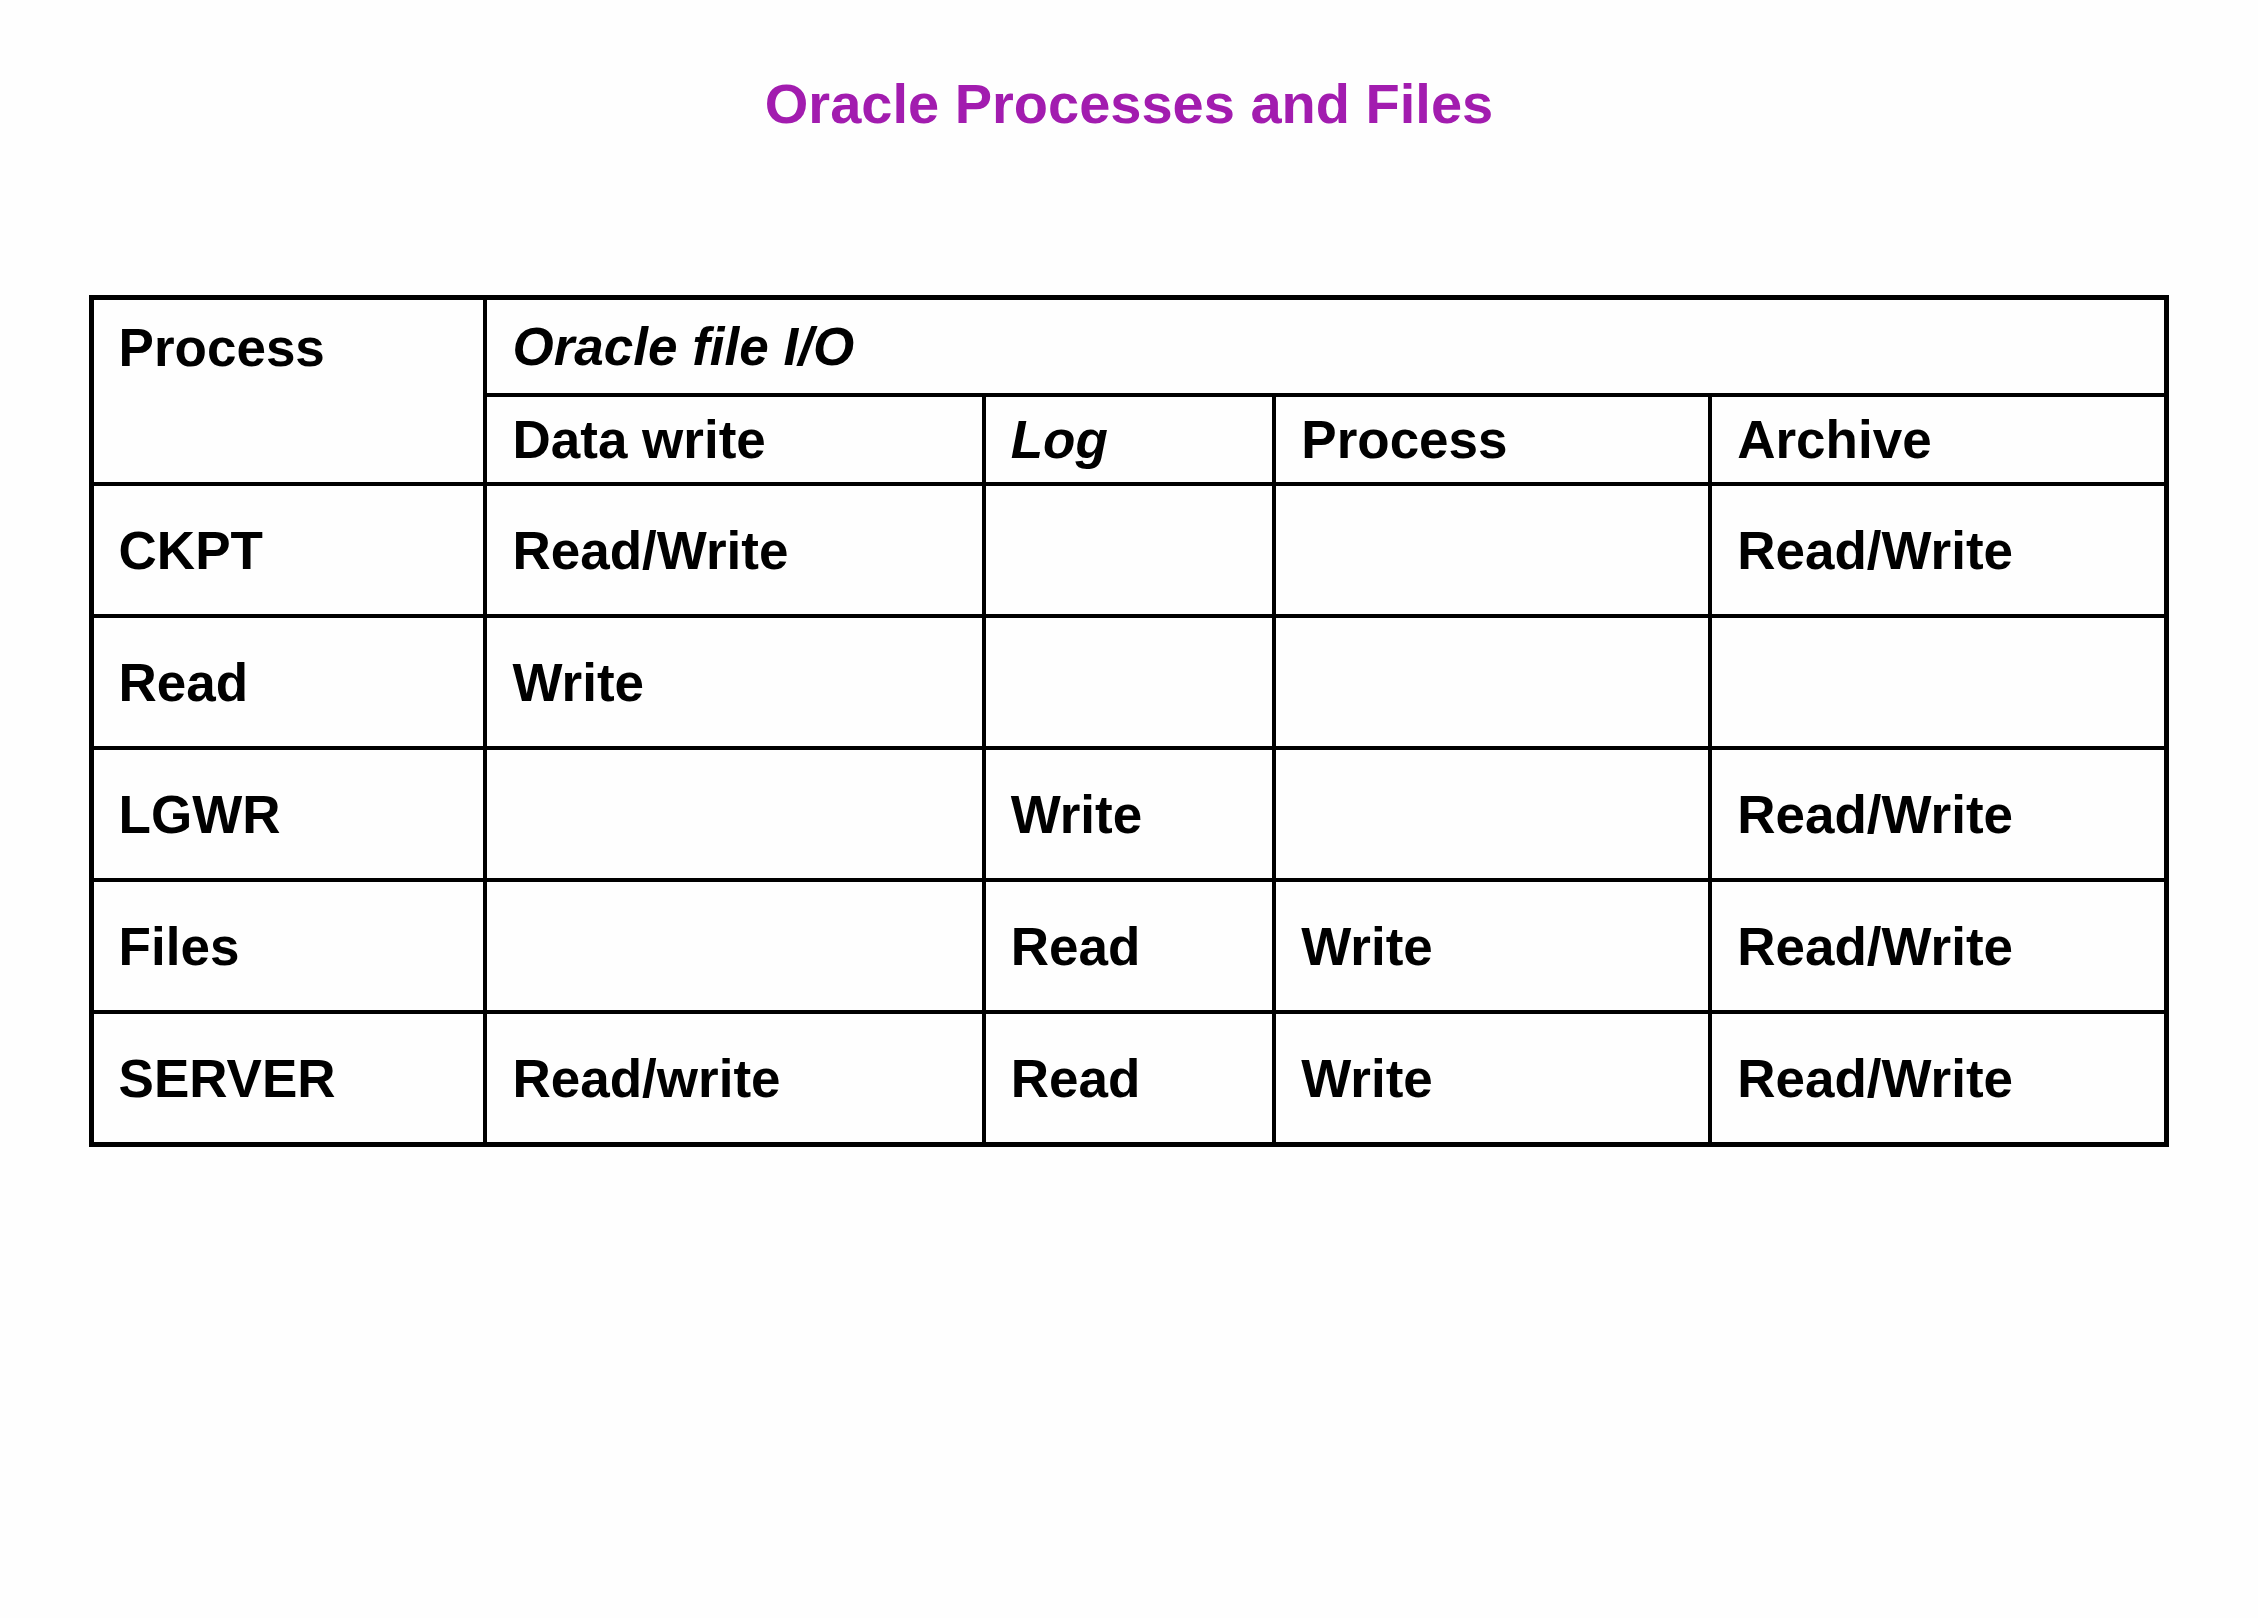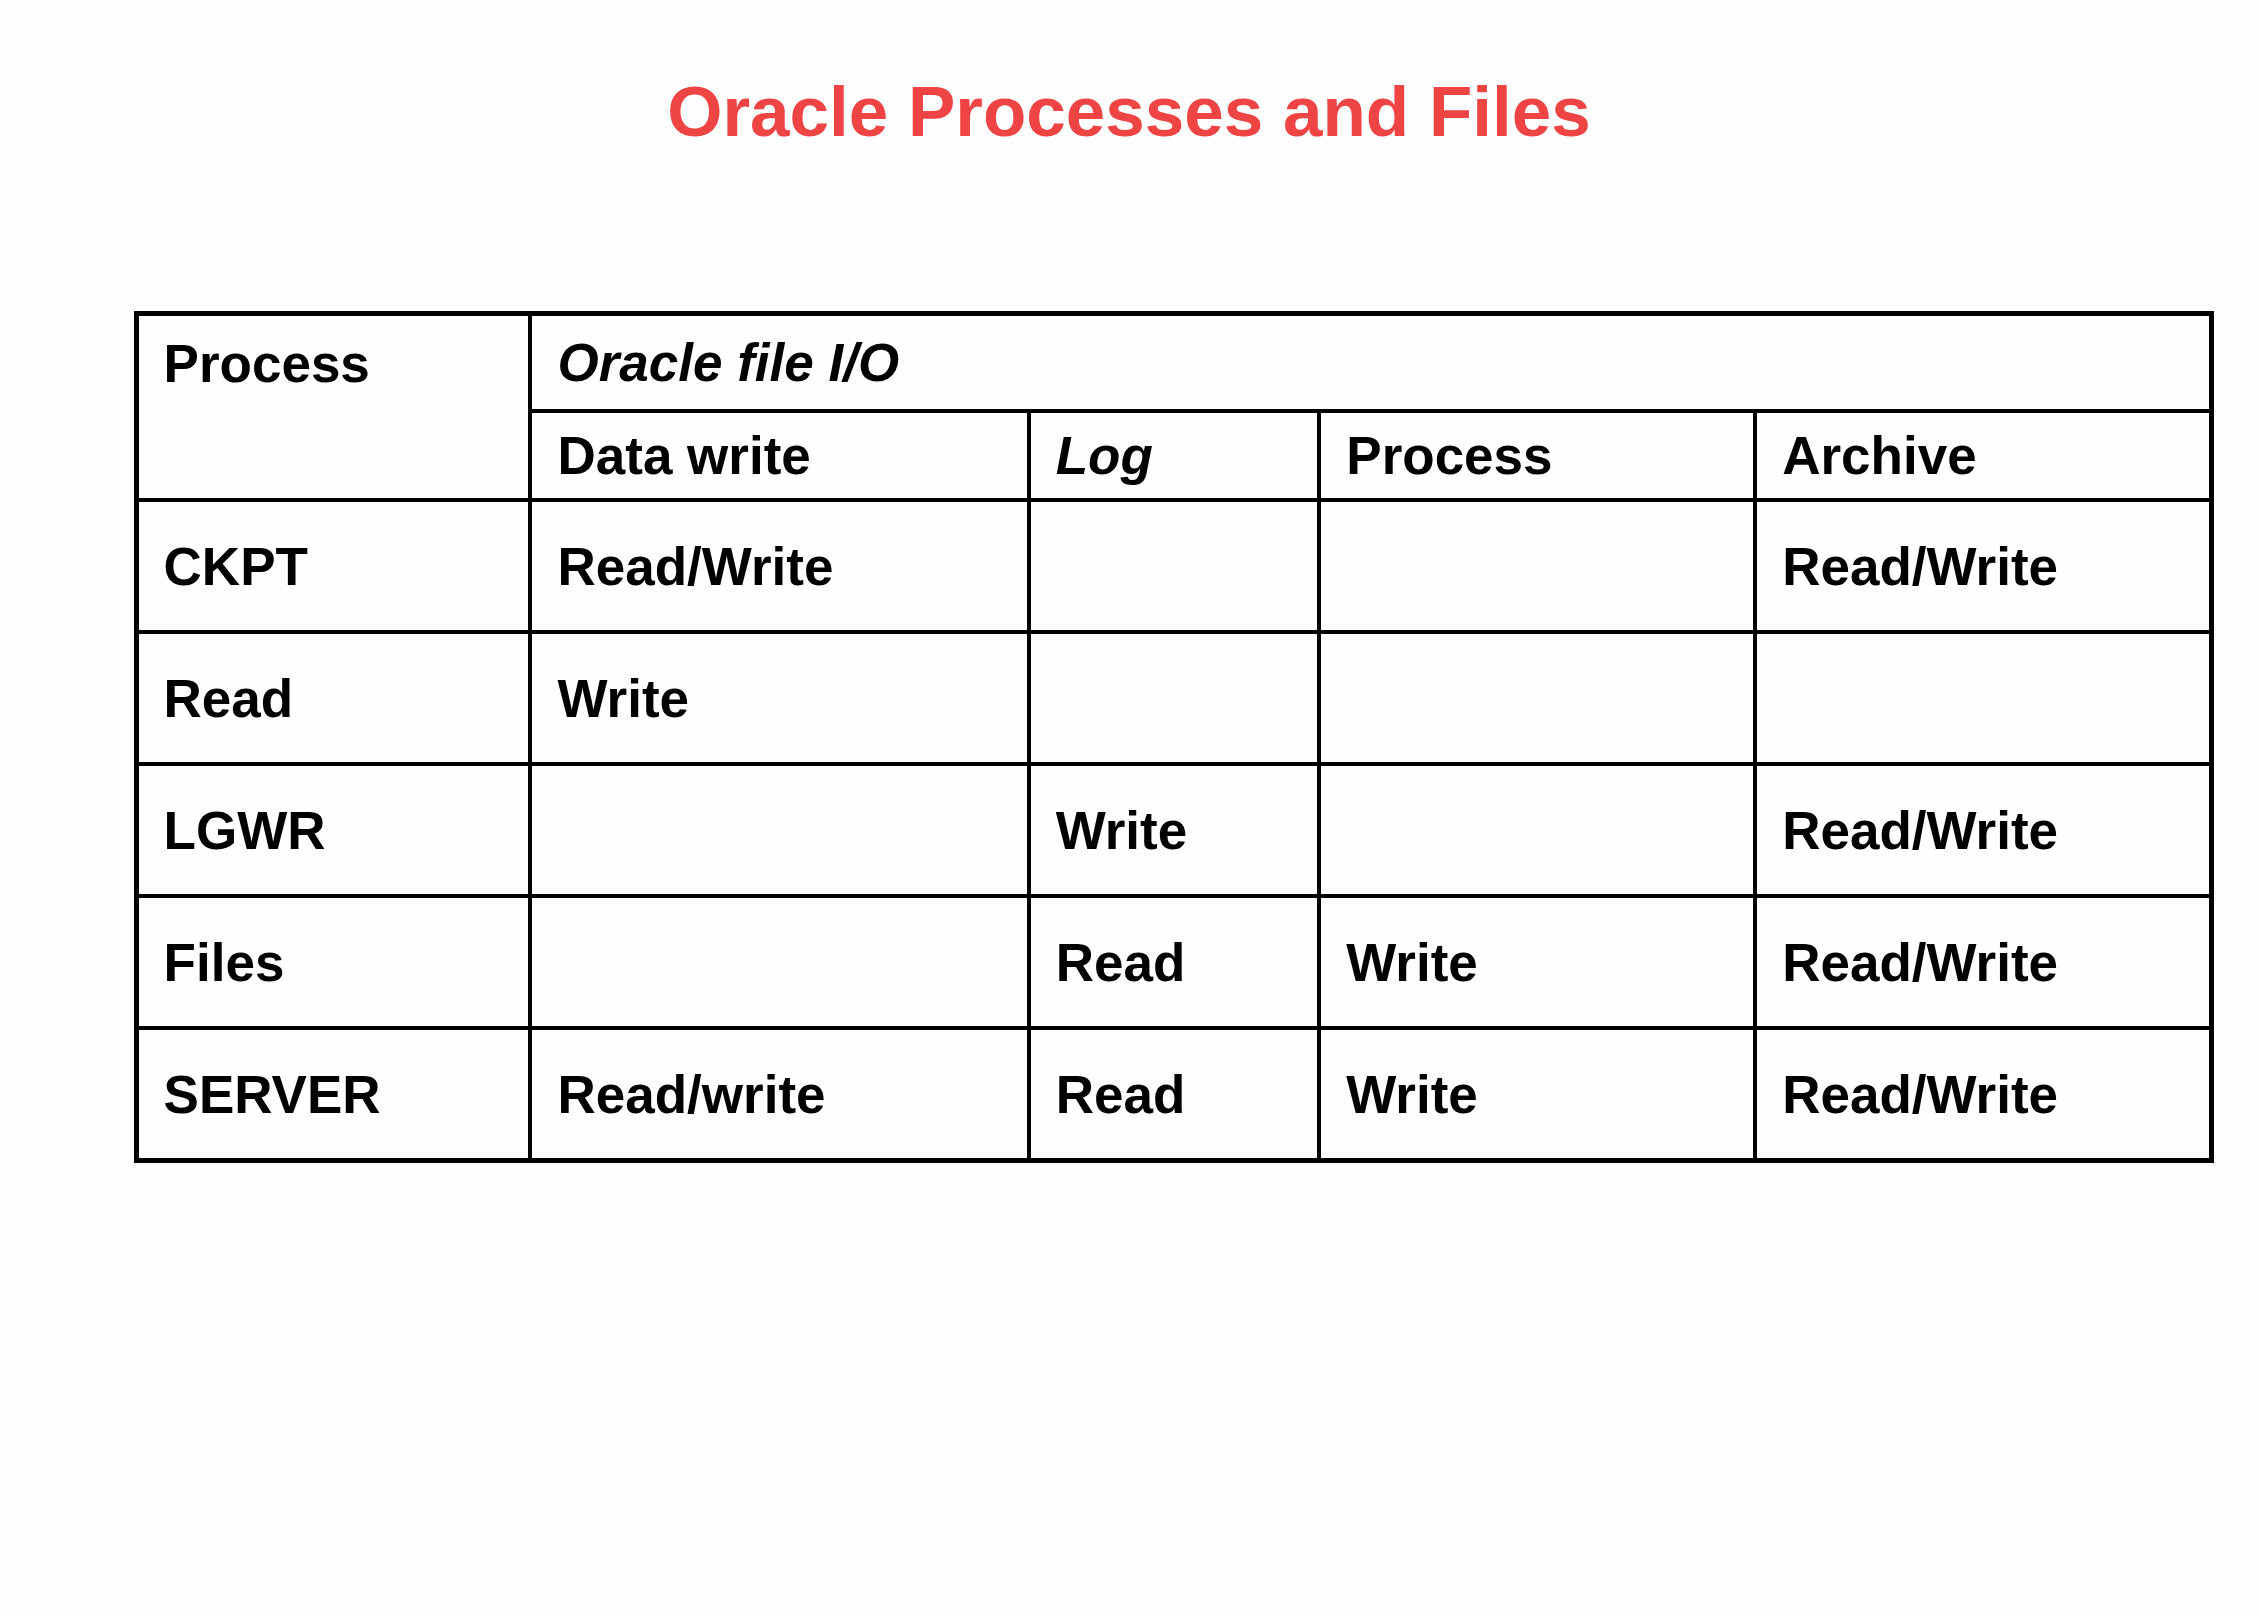--- a/index.html
+++ b/index.html
@@ -8,35 +8,34 @@
     box-sizing: border-box;
   }
   body {
     background: #fefefe;
     font-family: Arial, Helvetica, sans-serif;
     padding: 53px 71px;
     width: 2258px;
     height: 1619px;
   }
   .title {
-    font-size: 71px;
+    font-size: 56px;
     font-weight: bold;
     text-align: center;
     margin-top: 17.6px;
     margin-bottom: 159px;
-    color: #ef4444;
+    color: #a21caf;
   }
   .table-container {
     margin: 0 17.6px;
   }
   table {
     border-collapse: collapse;
     width: 100%;
     border: 5.3px solid #000;
-    margin-left: 45px;
   }
   td, th {
     border: 4.4px solid #000;
     padding: 17.6px 25px;
     font-size: 53px;
     font-weight: bold;
     text-align: left;
     color: #000;
     vertical-align: middle;
   }

